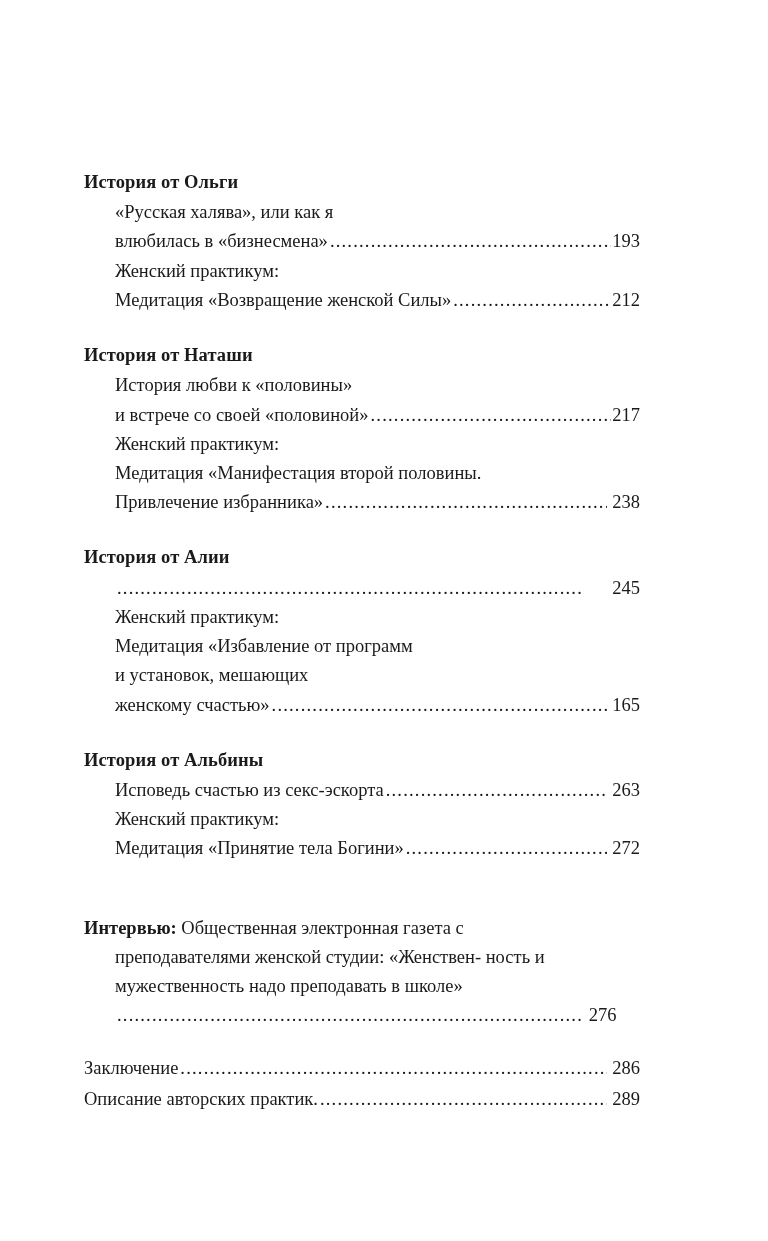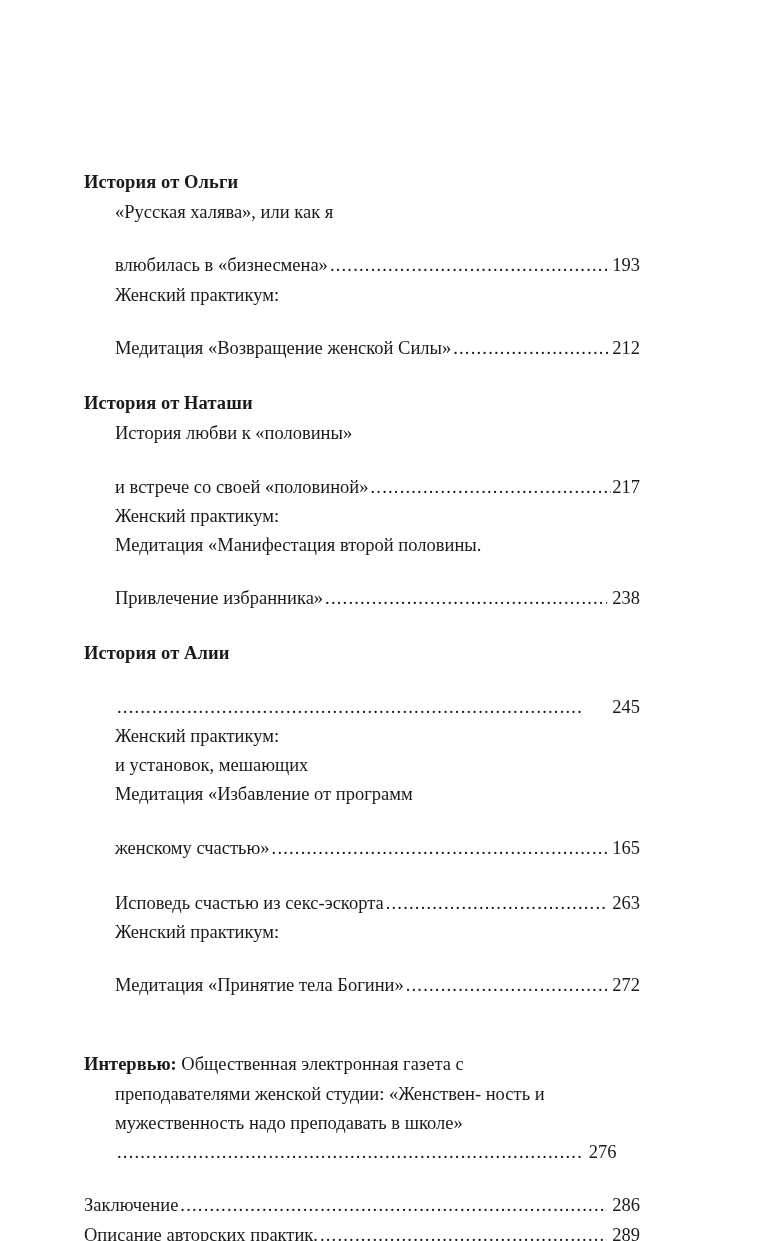--- a/index.html
+++ b/index.html
@@ -41,21 +41,20 @@
     padding-left: 31px;
   }
   .entry .line {
     display: block;
     white-space: nowrap;
   }
   .entry .line.fill {
     display: flex;
     align-items: baseline;
     white-space: nowrap;
-    margin-top: 24px;
   }
   .lead {
     flex: 0 1 auto;
   }
   .dots {
     flex: 1 1 auto;
     overflow: hidden;
     white-space: nowrap;
     letter-spacing: 1.2px;
     font-size: 18.5px;
@@ -149,32 +148,33 @@
     <div class="group">
       <div class="group-title">История от Алии</div>
       <div class="entry">
         <span class="line fill">
           <span class="dots">................................................................................</span>
           <span class="page-num">245</span>
         </span>
       </div>
       <div class="entry">
         <span class="line sub-label">Женский практикум:</span>
+        <span class="line">Медитация «Избавление от программ</span>
         <span class="line">и установок, мешающих</span>
-        <span class="line">Медитация «Избавление от программ</span>
         <span class="line fill">
           <span class="lead">женскому счастью»</span>
           <span class="dots">................................................................................</span>
           <span class="nodot-space"> </span>
           <span class="page-num">165</span>
         </span>
       </div>
     </div>
 
     <div class="group">
+      <div class="group-title">История от Альбины</div>
       <div class="entry">
         <span class="line fill">
           <span class="lead">Исповедь счастью из секс-эскорта</span>
           <span class="dots">................................................................................</span>
           <span class="nodot-space"> </span>
           <span class="page-num">263</span>
         </span>
       </div>
       <div class="entry">
         <span class="line sub-label">Женский практикум:</span>

